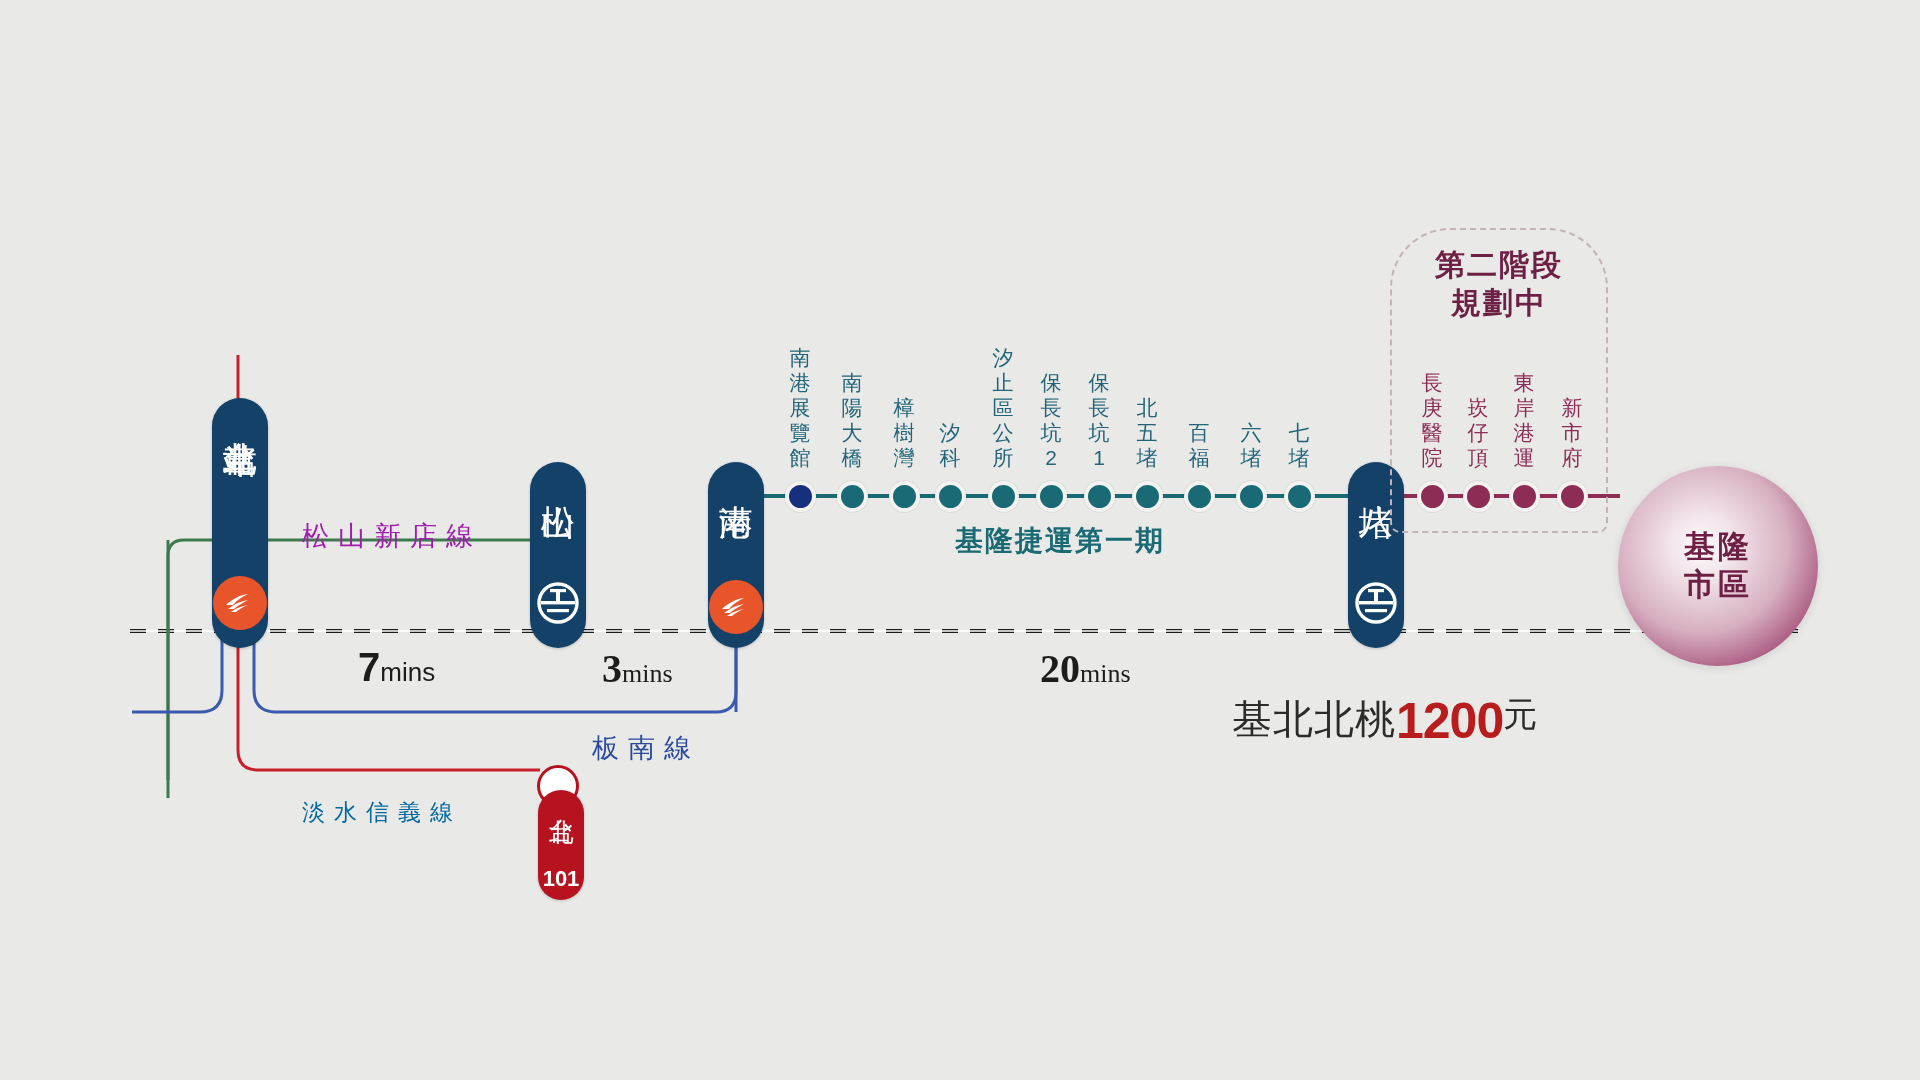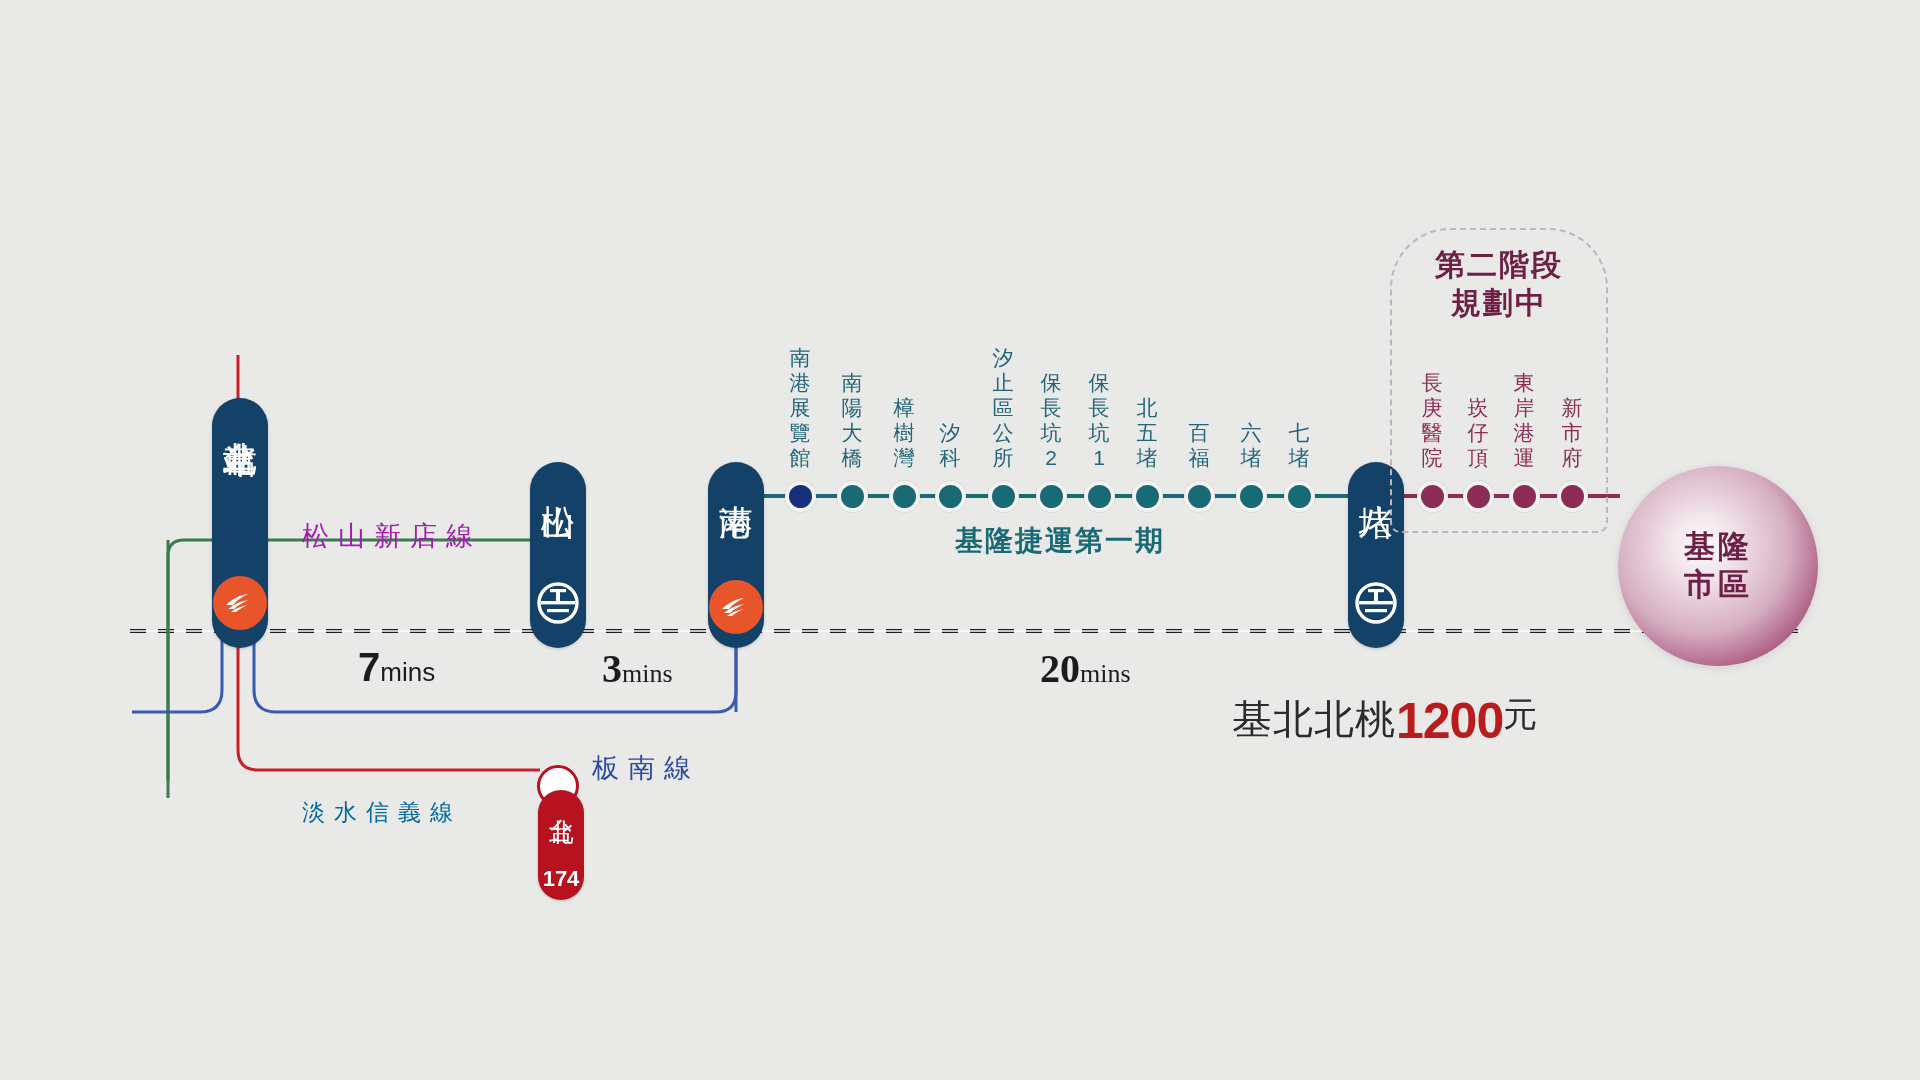--- a/index.html
+++ b/index.html
@@ -204,25 +204,25 @@
         <rect x="17" y="11" width="16" height="3.2" fill="#ffffff"></rect>
         <rect x="8" y="23" width="34" height="3.4" fill="#ffffff"></rect>
         <rect x="14" y="31" width="22" height="3.2" fill="#ffffff"></rect>
       </svg>
     </div>
   </div>
 
   <div class="abs ring" style="left:537px;top:765px;"></div>
   <div class="abs pill pill-red" style="left:538px;top:790px;width:46px;height:110px;justify-content:flex-start;">
     <div class="pname vtext" style="font-size:25px;margin-top:8px;">台北</div>
-    <div class="abs" style="left:0;top:76px;width:46px;text-align:center;color:#fff;font-size:22px;font-weight:700;">174</div>
+    <div class="abs" style="left:0;top:76px;width:46px;text-align:center;color:#fff;font-size:22px;font-weight:700;">101</div>
   </div>
 
   <div class="abs lbl-green" style="left:302px;top:518px;">松山新店線</div>
-  <div class="abs lbl-blue" style="left:592px;top:750px;">板南線</div>
+  <div class="abs lbl-blue" style="left:592px;top:730px;">板南線</div>
   <div class="abs lbl-red" style="left:302px;top:797px;">淡水信義線</div>
 
   <div class="abs mins" style="left:358px;top:645px;">
     <b>7</b><span>mins</span>
   </div>
   <div class="abs mins" style="left:602px;top:645px;font-family:Liberation Serif, serif;">
     <b>3</b><span>mins</span>
   </div>
   <div class="abs mins" style="left:1040px;top:645px;font-family:Liberation Serif, serif;">
     <b>20</b><span>mins</span>

